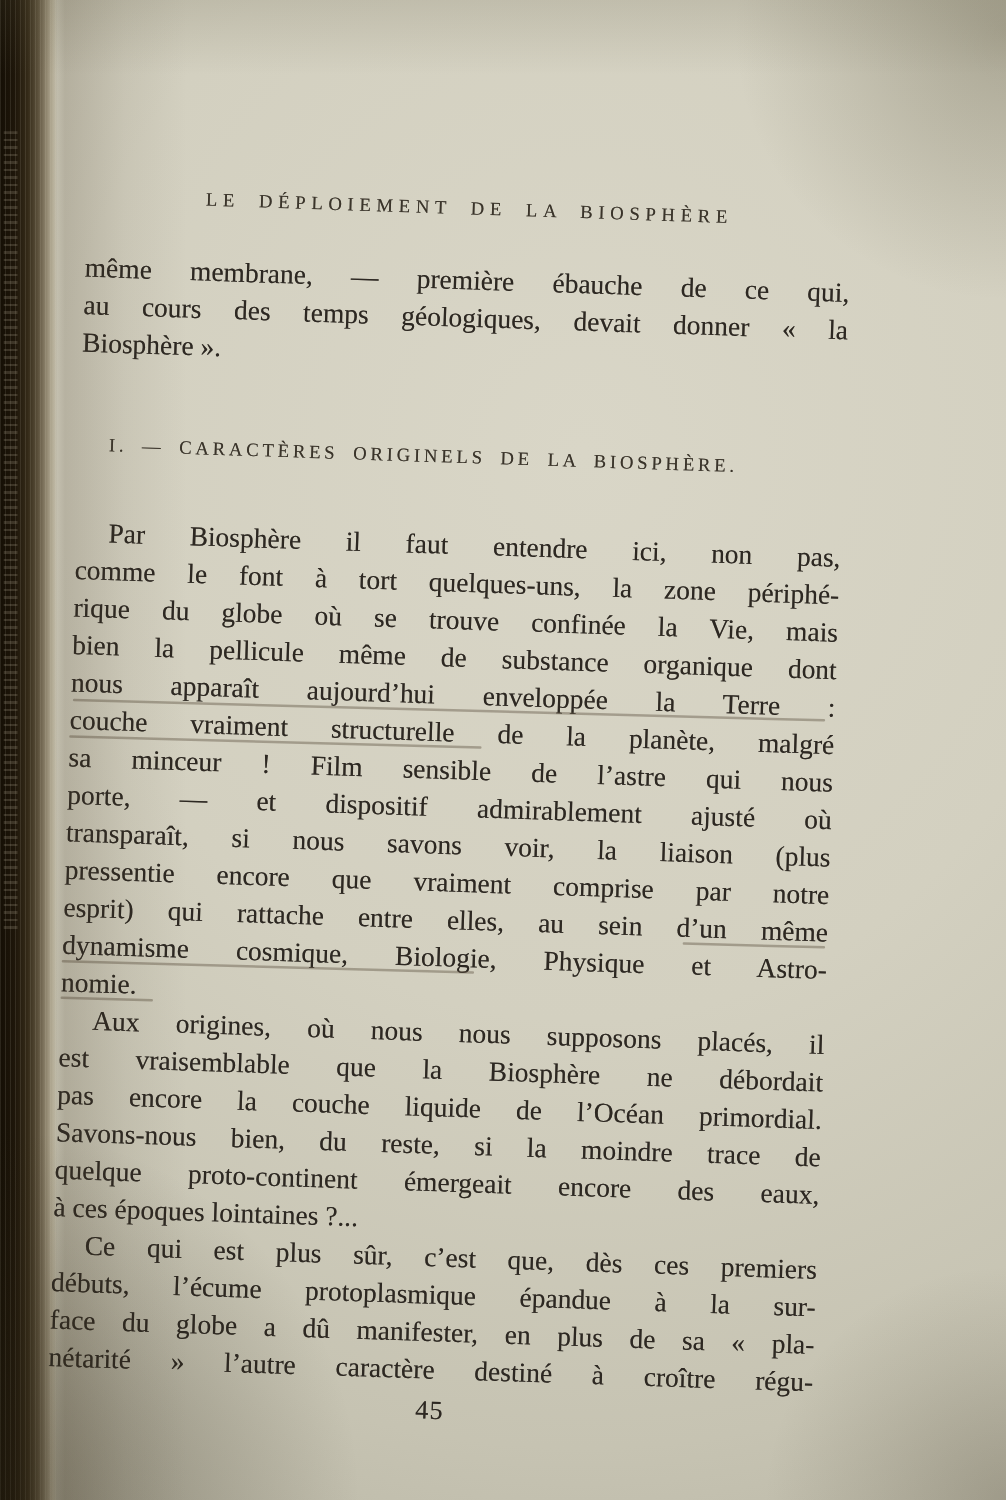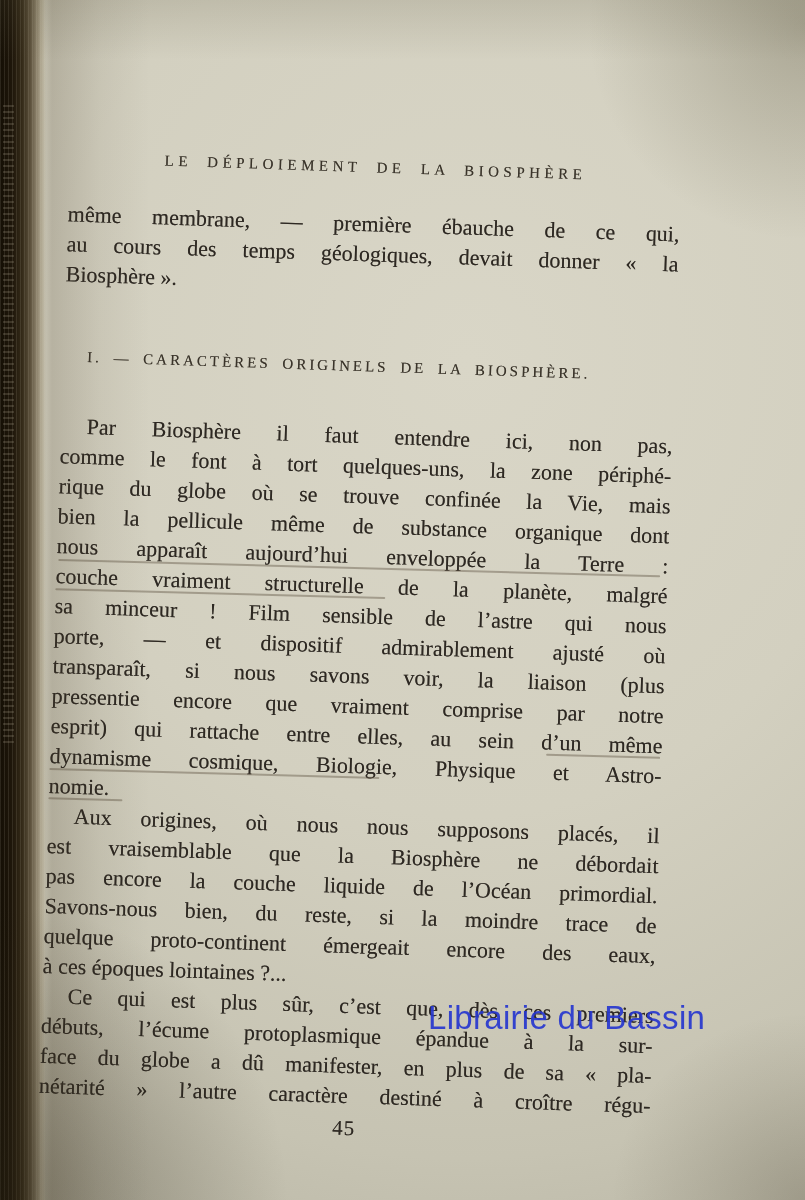--- a/index.html
+++ b/index.html
@@ -126,16 +126,15 @@
           <div class="line">Ce qui est plus sûr, c’est que, dès ces premiers</div>
           <div class="line">débuts, l’écume protoplasmique épandue à la sur-</div>
           <div class="line">face du globe a dû manifester, en plus de sa « pla-</div>
           <div class="line">nétarité » l’autre caractère destiné à croître régu-</div>
         </div>
       </div>
 
     <div class="page-number">45</div>
   </div>
 
-  <div class="watermark" style="color: rgb(39, 55, 207);">Librairie du Bassin</div>
 
   <div class="vignette"></div>
 </div>
 
 </body></html>

